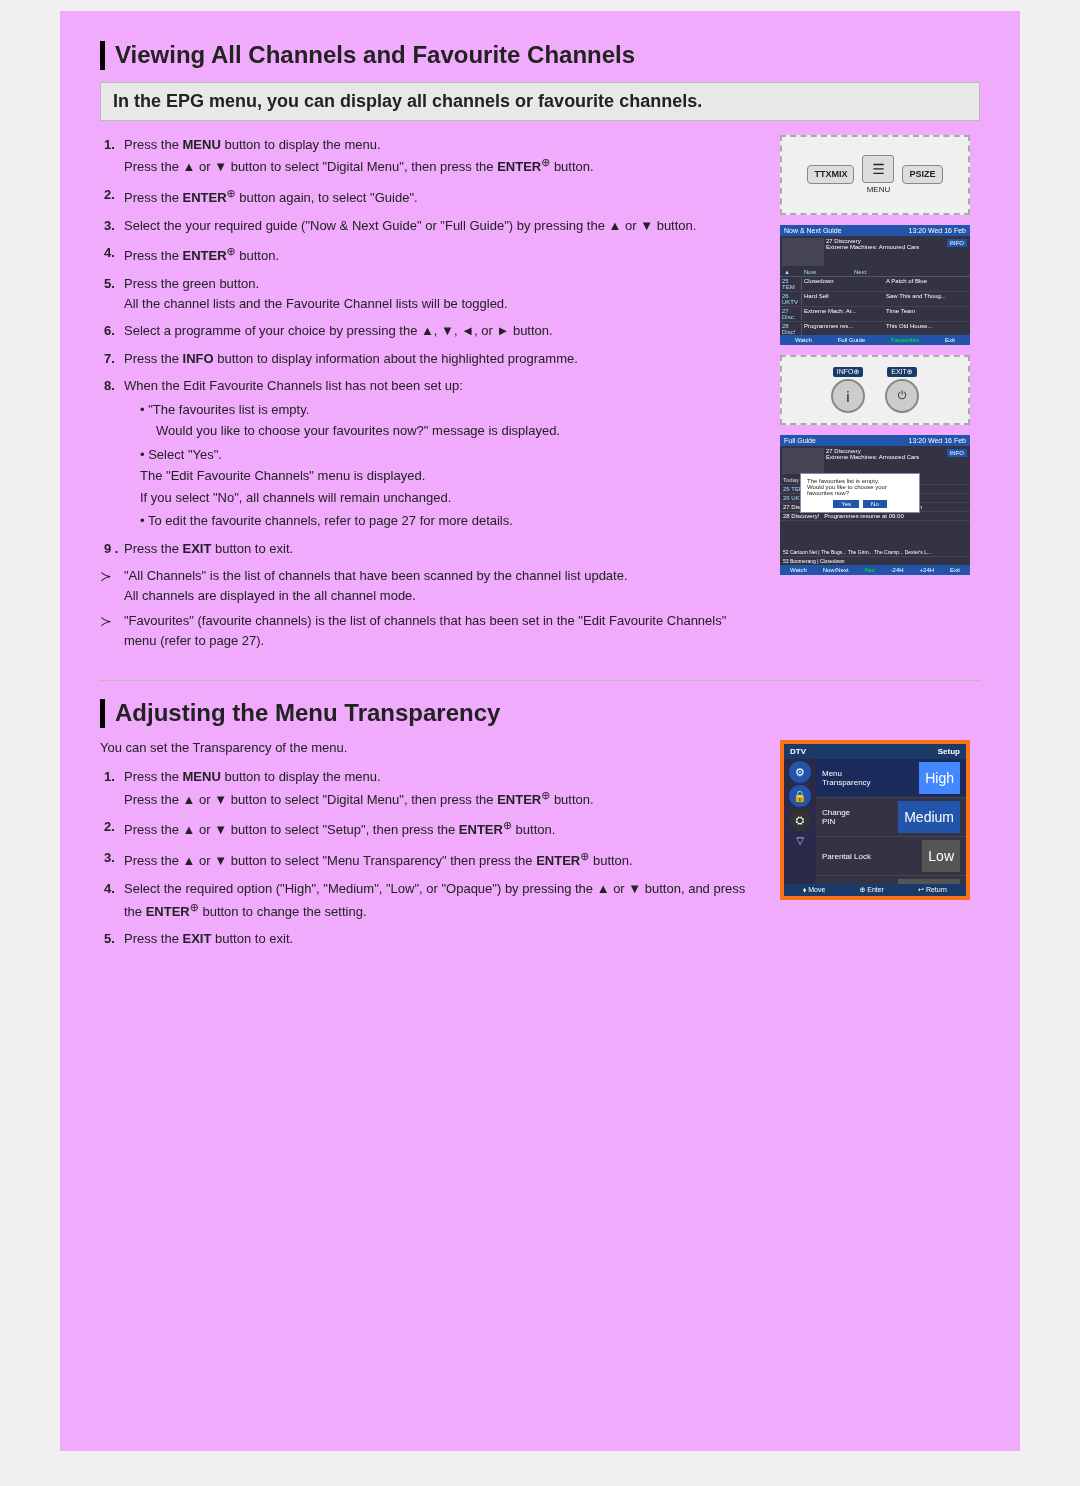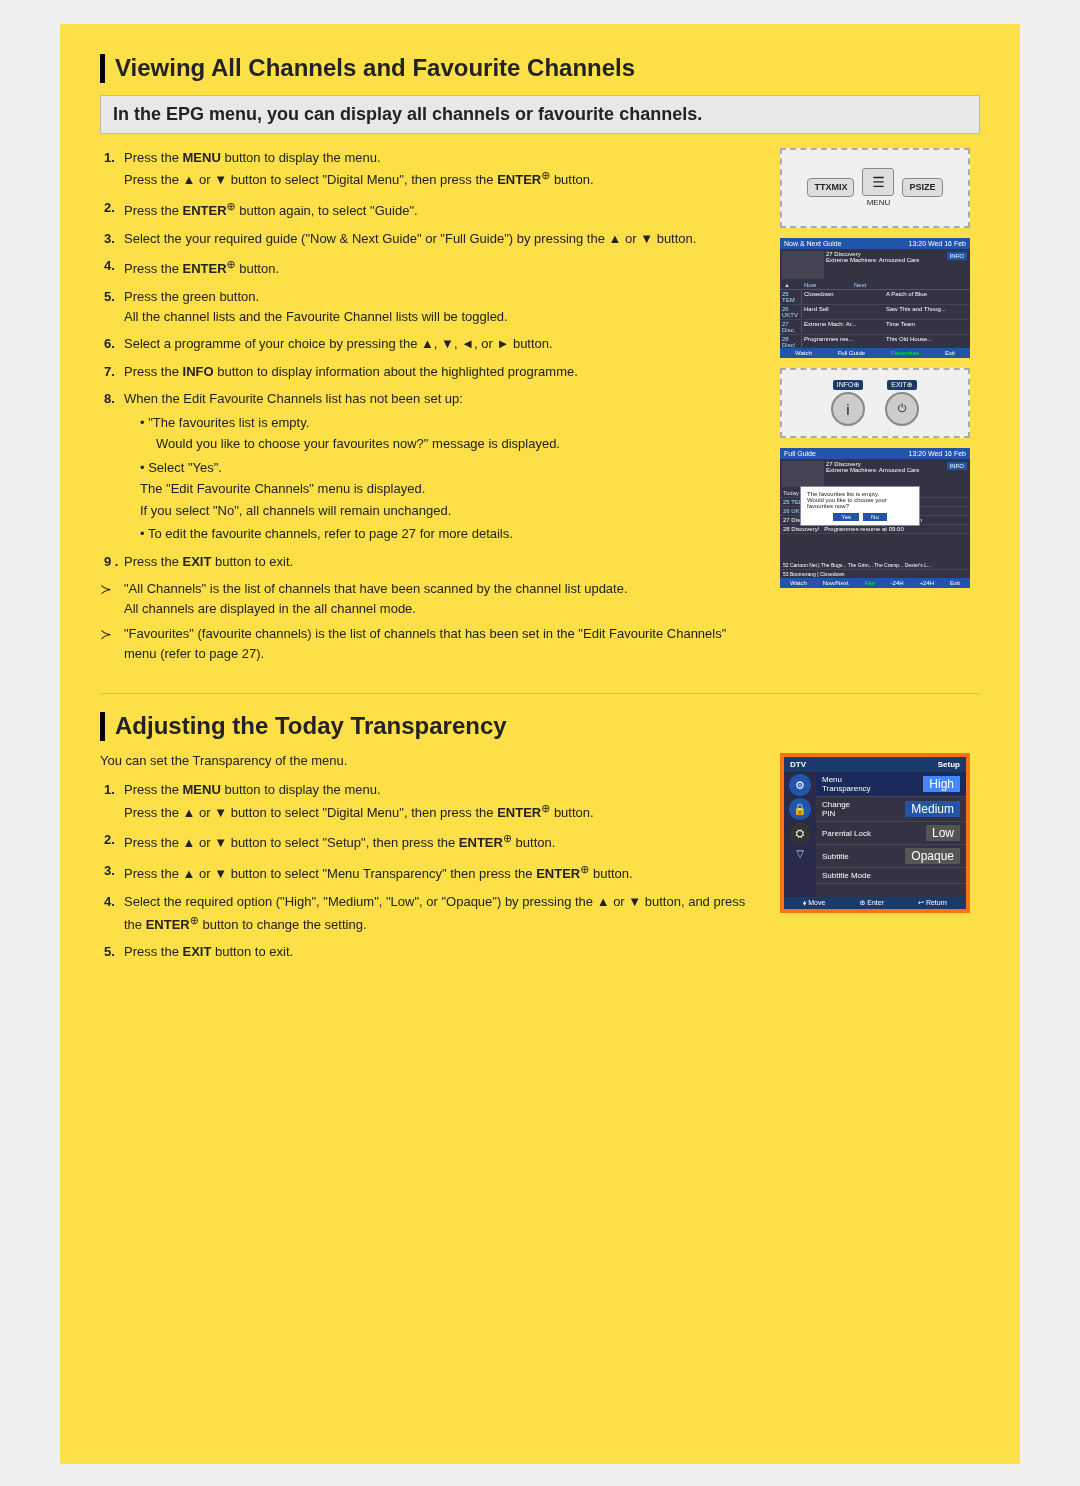--- a/index.html
+++ b/index.html
@@ -8,24 +8,24 @@
       font-family: Arial, sans-serif;
       font-size: 13px;
       color: #222;
       width: 1080px;
       min-height: 1486px;
       display: flex;
       justify-content: center;
       align-items: flex-start;
     }
     .page {
-      background: #fde047;
+      background: #f0abfc;
       width: 960px;
       min-height: 1440px;
-      margin: 24px auto;
+      margin: 11px auto;
       padding: 30px 40px 40px 40px;
     }
 
     
     .section-title {
       font-size: 24px;
       font-weight: bold;
       border-left: 5px solid #000;
       padding-left: 10px;
       margin-bottom: 12px;
@@ -266,22 +266,22 @@
       font-size: 8px;
       gap: 40px;
     }
     .setup-row-label {
       flex: 1;
       font-size: 8px;
     }
     .setup-row-val {
       background: #2255aa;
       color: #fff;
-      padding: 1px 6px;
-      font-size: 12px;
+      padding: 8px 6px;
+      font-size: 14px;
       border: none;
     }
     .setup-row-val.highlight {
       background: #4488ff;
     }
     .setup-row-val.low {
       background: #555;
     }
     .setup-row-val.opaque {
       background: #555;
@@ -522,21 +522,21 @@
           <span>+24H</span>
           <span>Exit</span>
         </div>
       </div>
 
     </div>
   </div>
 
   <hr class="section-divider">
 
-  <h2 class="section-title">Adjusting the Today Transparency</h2>
+  <h2 class="section-title">Adjusting the Menu Transparency</h2>
 
   <div class="section2-body">
     <div class="section2-text">
 
       <p style="margin-bottom:12px;">You can set the Transparency of the menu.</p>
 
       <ol class="main-list">
 
         <li>
           Press the <b>MENU</b> button to display the menu.<br>

